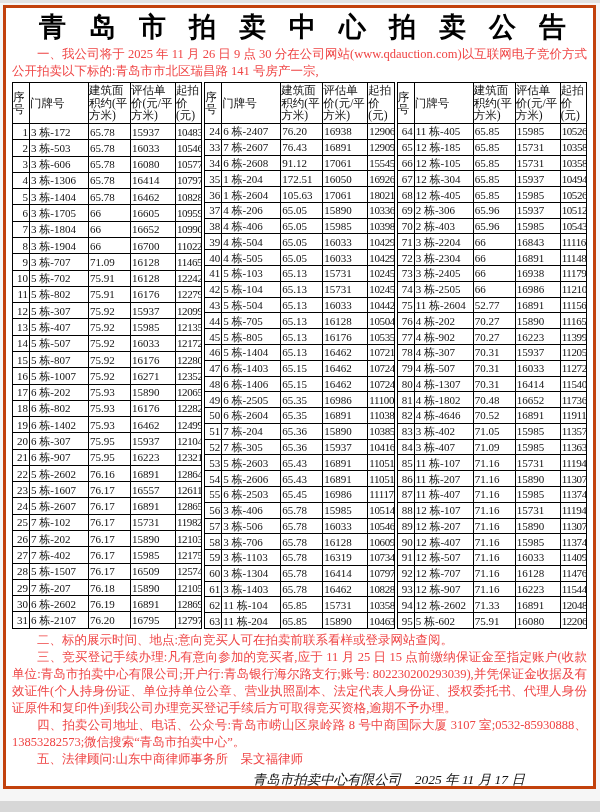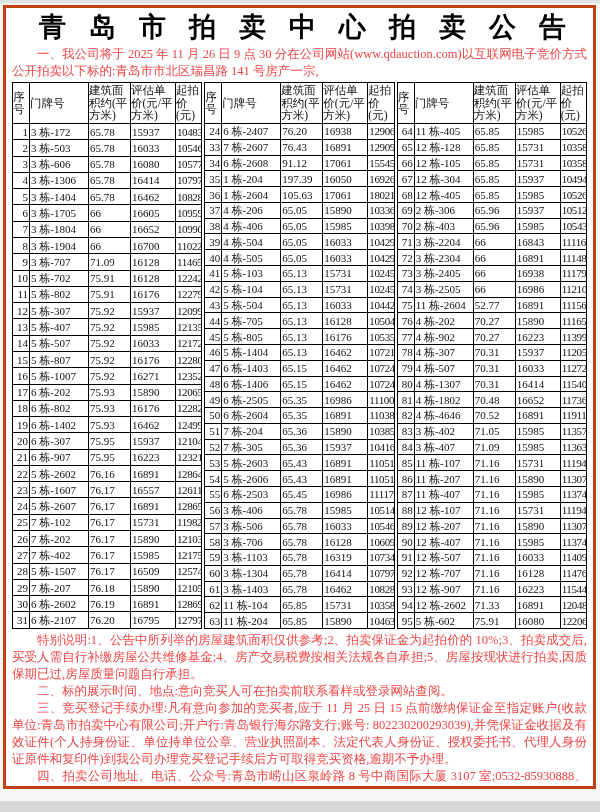--- a/index.html
+++ b/index.html
@@ -332,21 +332,21 @@
             <tr>
               <td class="c0">34</td>
               <td class="c1">6 栋-2608</td>
               <td class="c2">91.12</td>
               <td class="c3">17061</td>
               <td class="c4">1554598</td>
             </tr>
             <tr>
               <td class="c0">35</td>
               <td class="c1">1 栋-204</td>
-              <td class="c2">197.39</td>
+              <td class="c2">172.51</td>
               <td class="c3">16050</td>
               <td class="c4">1692633</td>
             </tr>
             <tr>
               <td class="c0">36</td>
               <td class="c1">1 栋-2604</td>
               <td class="c2">105.63</td>
               <td class="c3">17061</td>
               <td class="c4">1802153</td>
             </tr>
@@ -563,21 +563,21 @@
           <tbody>
             <tr>
               <td class="c0">64</td>
               <td class="c1">11 栋-405</td>
               <td class="c2">65.85</td>
               <td class="c3">15985</td>
               <td class="c4">1052612</td>
             </tr>
             <tr>
               <td class="c0">65</td>
-              <td class="c1">12 栋-128</td>
+              <td class="c1">12 栋-185</td>
               <td class="c2">65.85</td>
               <td class="c3">15731</td>
               <td class="c4">1035886</td>
             </tr>
             <tr>
               <td class="c0">66</td>
               <td class="c1">12 栋-105</td>
               <td class="c2">65.85</td>
               <td class="c3">15731</td>
               <td class="c4">1035886</td>
@@ -783,21 +783,20 @@
               <td class="c1">5 栋-602</td>
               <td class="c2">75.91</td>
               <td class="c3">16080</td>
               <td class="c4">1220633</td>
             </tr>
           </tbody>
         </table>
     </div>
   </div>
 
-  <div class="para">特别说明:1、公告中所列举的房屋建筑面积仅供参考;2、拍卖保证金为起拍价的 10%;3、拍卖成交后,买受人需自行补缴房屋公共维修基金;4、房产交易税费按相关法规各自承担;5、房屋按现状进行拍卖,因质保期已过,房屋质量问题自行承担。</div>
   <div class="para">二、标的展示时间、地点:意向竞买人可在拍卖前联系看样或登录网站查阅。</div>
   <div class="para">三、竞买登记手续办理:凡有意向参加的竞买者,应于 11 月 25 日 15 点前缴纳保证金至指定账户(收款单位:青岛市拍卖中心有限公司;开户行:青岛银行海尔路支行;账号: 802230200293039),并凭保证金收据及有效证件(个人持身份证、单位持单位公章、营业执照副本、法定代表人身份证、授权委托书、代理人身份证原件和复印件)到我公司办理竞买登记手续后方可取得竞买资格,逾期不予办理。</div>
   <div class="para">四、拍卖公司地址、电话、公众号:青岛市崂山区泉岭路 8 号中商国际大厦 3107 室;0532-85930888、13853282573;微信搜索“青岛市拍卖中心”。</div>
   <div class="para">五、法律顾问:山东中商律师事务所　杲文福律师</div>
 
   <div class="footer-line">
     <span>青岛市拍卖中心有限公司</span>
     <span>2025 年 11 月 17 日</span>
   </div>
 

